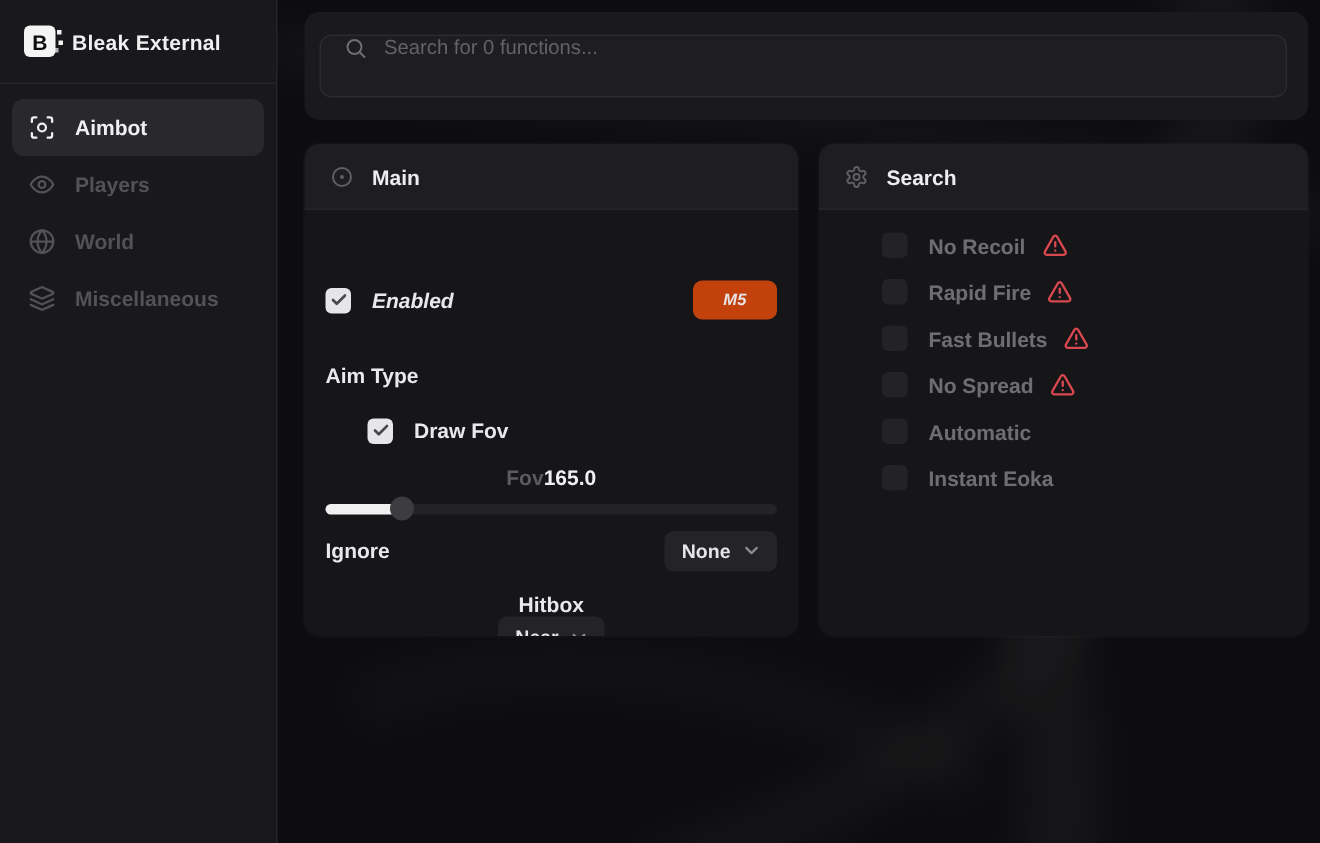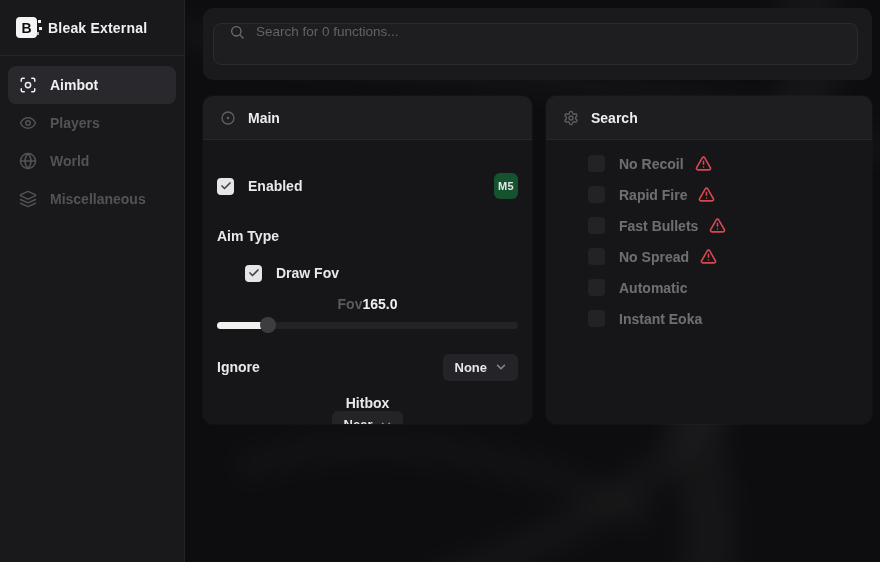--- a/index.html
+++ b/index.html
@@ -88,23 +88,23 @@
 
   .checkbox {
     width: 17px; height: 17px; border-radius: 4px; background: #232327;
     display: flex; align-items: center; justify-content: center; cursor: pointer;
   }
   .checkbox svg { width: 12px; height: 12px; color: transparent; }
   .checkbox.checked { background: #e6e6e8; }
   .checkbox.checked svg { color: #47474c; }
 
   .chip {
-    background: #14532d; border-radius: 6px; cursor: pointer;
+    background: #c2410c; border-radius: 6px; cursor: pointer;
     font-size: 11px; font-weight: 800; color: #e6e6e8;
-    padding: 7px 4px; letter-spacing: .3px;
+    padding: 7px 20px; letter-spacing: .3px;
   }
   .dropdown {
     background: #242428; border-radius: 6px; cursor: pointer;
     display: flex; align-items: center; gap: 7px; padding: 6px 10px 6px 12px;
   }
   .dropdown-value { font-size: 13px; font-weight: 700; color: #e6e6e8; }
   .dropdown svg { width: 14px; height: 14px; color: #8b8b90; }
 
   .fov-value { font-size: 14px; font-weight: 700; color: #f0f0f2; }
 
@@ -115,25 +115,25 @@
   }
   .slider-fill {
     position: absolute; left: 0; top: 5px; height: 7px;
     background: #f0f0f1; border-radius: 99px;
   }
   .slider-thumb {
     position: absolute; top: 0; width: 16px; height: 16px;
     background: #3c3c41; border-radius: 50%;
   }
 
-  .m-row1 { margin-top: 2px; }
+  .m-row1 { margin-top: 16px; font-style: italic; }
   .m-row2 { margin-top: 26px; }
   .m-row3 { margin-top: 13px; padding-left: 28px; }
   .m-fov  { margin-top: 11px; justify-content: center; }
-  .m-ign  { margin-top: 20px; }
+  .m-ign  { margin-top: 6px; }
   .m-hit  { margin-top: 14px; flex-direction: column; }
   .m-row1, .m-row2, .m-row3 { height: 24px; }
   .m-ign, .m-hit { height: 28px; }
 
   .other-row { display: flex; align-items: flex-end; height: 20px; margin-bottom: 11px; padding-left: 28px; }
   .other-row .row-label { color: rgba(255,255,255,0.38); font-weight: 600; margin-left: 14px; }
   .warning { width: 17px; height: 17px; color: #d9484f; margin-left: 11px; }
   .warning svg { width: 17px; height: 17px; display: block; }
 </style>
 </head>

